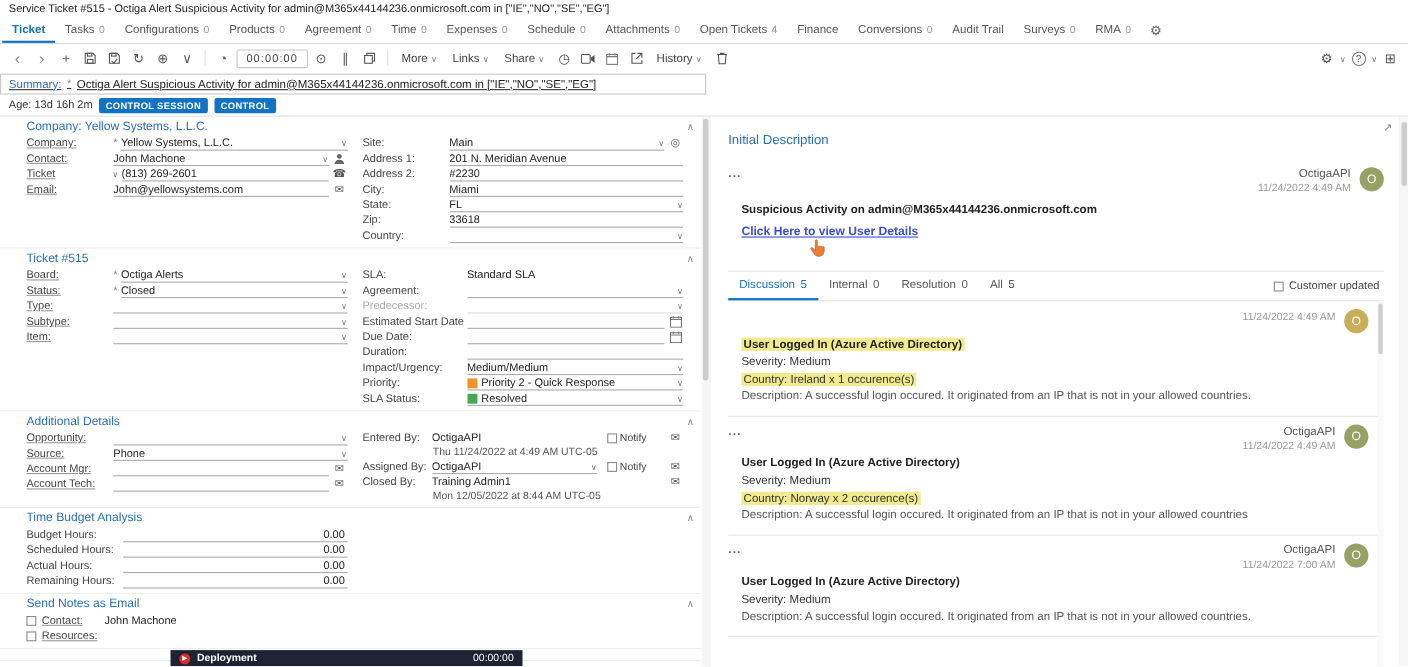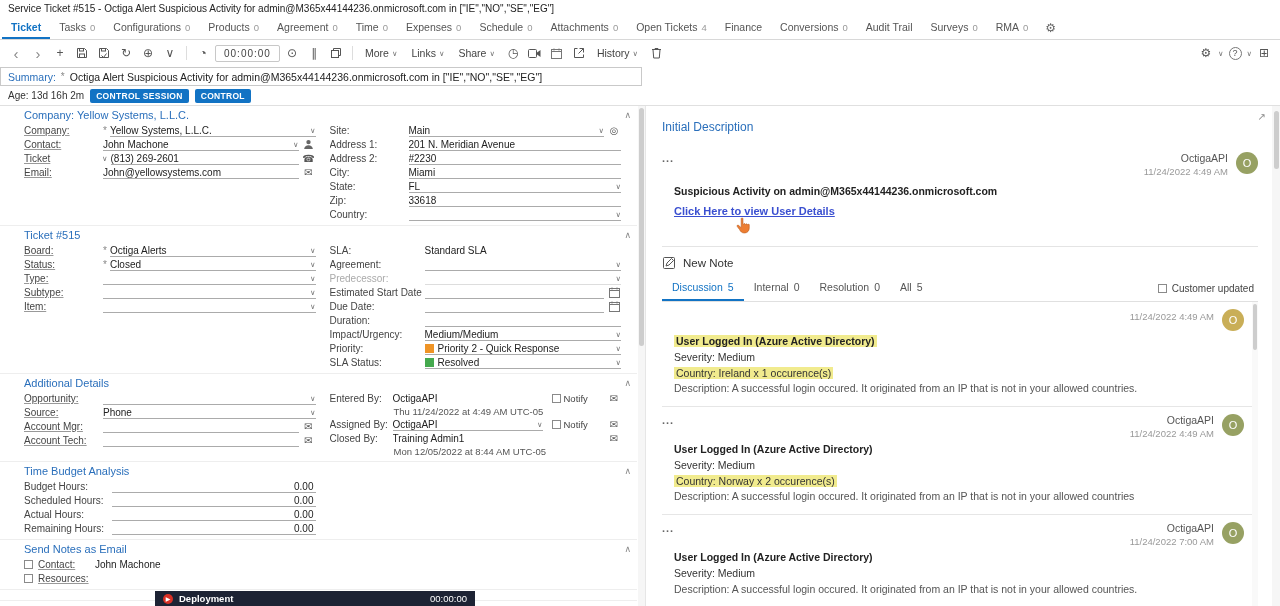--- a/index.html
+++ b/index.html
@@ -21,21 +21,21 @@
   .toolbar { flex:0 0 26px; display:flex; align-items:center; padding:0 6px; gap:2px; }
   .tbi { width:20px; height:20px; display:flex; align-items:center; justify-content:center; color:#555; font-size:12px; cursor:pointer; flex:0 0 auto; }
   .tbi[data-name="back-icon"], .tbi[data-name="forward-icon"] { font-size:15px; color:#888; }
   .tbi[data-name="help-icon"] { border:1px solid #777; border-radius:50%; width:13px; height:13px; font-size:9px; margin:0 3px; }
   .tbsep { width:1px; height:14px; background:#ddd; margin:0 4px; }
   .tbtimer { border:1px solid #c8c8c8; border-radius:2px; padding:2px 8px; font-size:10px; color:#444; letter-spacing:1px; }
   .tbmenu { display:flex; align-items:center; gap:3px; padding:0 6px; font-size:10.5px; color:#444; cursor:pointer; }
   .toolbar .spacer { flex:1; }
   .chev { color:#777; font-size:7.5px; }
 
-  .summary-row { flex:0 0 19px; display:flex; align-items:center; gap:5px; margin-top:1px; width:642px; border:1px solid #c9c9c9; padding:0 7px; background:#fff; }
+  .summary-row { flex:0 0 19px; display:flex; align-items:center; gap:5px; margin-top:1px; width:642px; border:1px solid #c9c9c9; padding:0 7px; background:#fff;text-decoration:underline; }
   .summary-label { color:var(--section-title); font-size:10.5px; }
   .req { color:#888; font-size:10px; }
   .summary-value { font-size:10.5px; color:#222; white-space:nowrap; overflow:hidden; }
 
   .age-row { flex:0 0 19px; display:flex; align-items:center; gap:6px; padding:2px 8px; font-size:10px; color:#333; }
   .badge { background:var(--accent); color:#fff; font-weight:bold; font-size:8.5px; padding:2px 6px; border-radius:2px; cursor:pointer; letter-spacing:.3px; white-space:nowrap; }
 
   .main { flex:1; display:flex; border-top:1px solid #e0e0e0; overflow:hidden; position:relative; }
   .left-panel { width:646px; position:relative; overflow:hidden; border-right:1px solid #e6e6e6; padding-right:8px; }
   .right-panel { flex:1; position:relative; overflow:hidden; background:#fff; }
@@ -682,29 +682,20 @@
         <a class="fnote-link" data-name="view-user-details-link">Click Here to view User Details</a>
         <div class="hand" data-name="hand-cursor-icon">
           <svg width="15" height="17" viewBox="0 0 15 17">
             <path d="M5.2 1.6c0-.9 1.7-.9 1.7 0l.1 5.6.7.1c0-1 1.5-.95 1.55.05l.65.1c.05-.9 1.4-.85 1.45.1l.6.1c.05-.8 1.3-.75 1.3.15V11c0 2.8-1.8 5-4.8 5-2.6 0-3.9-1.4-4.9-3.4L1.2 9.4c-.5-1 .7-1.8 1.5-.9l2.5 2.2z" fill="#ed7d31" stroke="#b85c20" stroke-width="0.6"></path>
           </svg>
         </div>
       </div>
 
       <div class="divider" data-name="divider"></div>
 
-      <div class="newnote-row" data-name="new-note-button">
-        <span class="nn-icon" data-name="new-note-icon">
-            <svg width="14" height="14" viewBox="0 0 14 14">
-              <rect x="1.5" y="1.5" width="11" height="11" rx="1" fill="none" stroke="#555"></rect>
-              <path d="M4 10l1-3 4.5-4.5 2 2L7 9z" fill="none" stroke="#555"></path>
-            </svg>
-          </span>
-        <span data-name="new-note-label">New Note</span>
-      </div>
 
       <div class="ntabs" data-name="note-tab-bar">
         <div id="ntabs-list" style="display:flex;" data-name="note-tabs">
             <div class="ntab active" data-name="note-tab-discussion">
               <span data-name="note-tab-label">Discussion</span>
               <span class="cnt" data-name="note-tab-count">5</span>
             </div>
             <div class="ntab" data-name="note-tab-internal">
               <span data-name="note-tab-label">Internal</span>
               <span class="cnt" data-name="note-tab-count">0</span>

